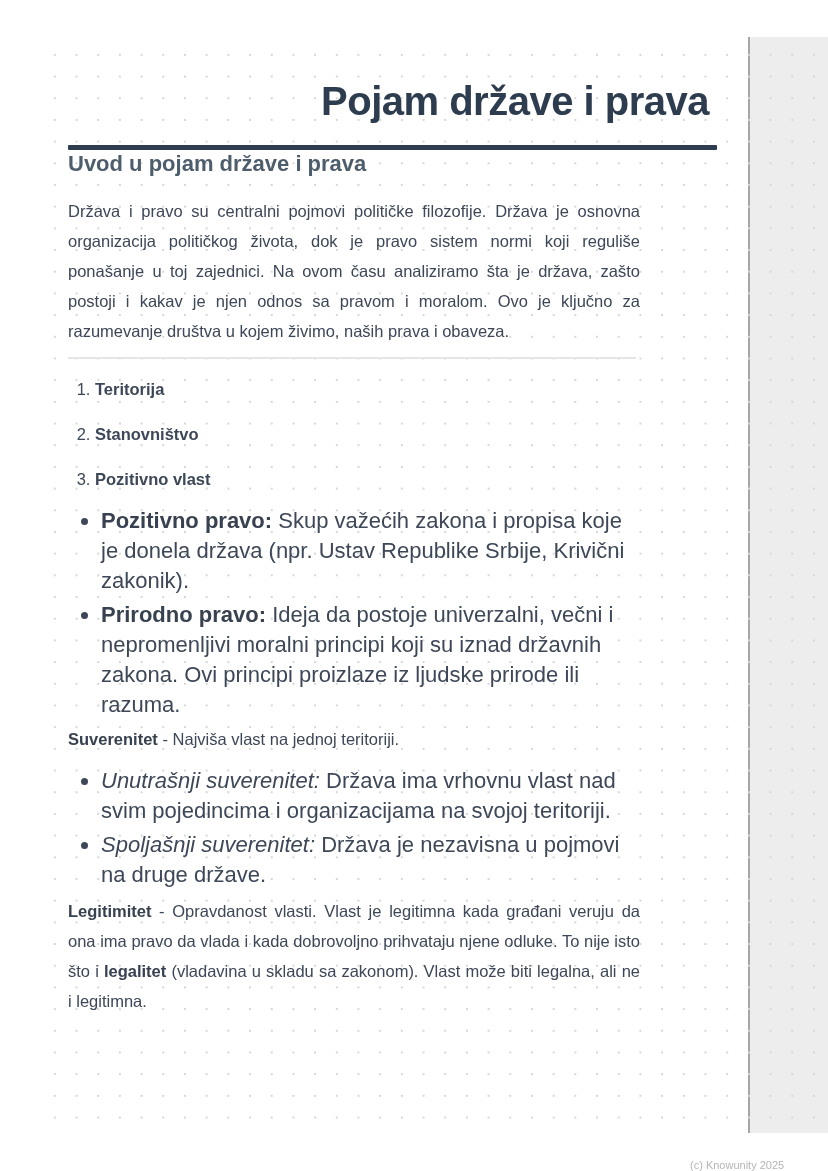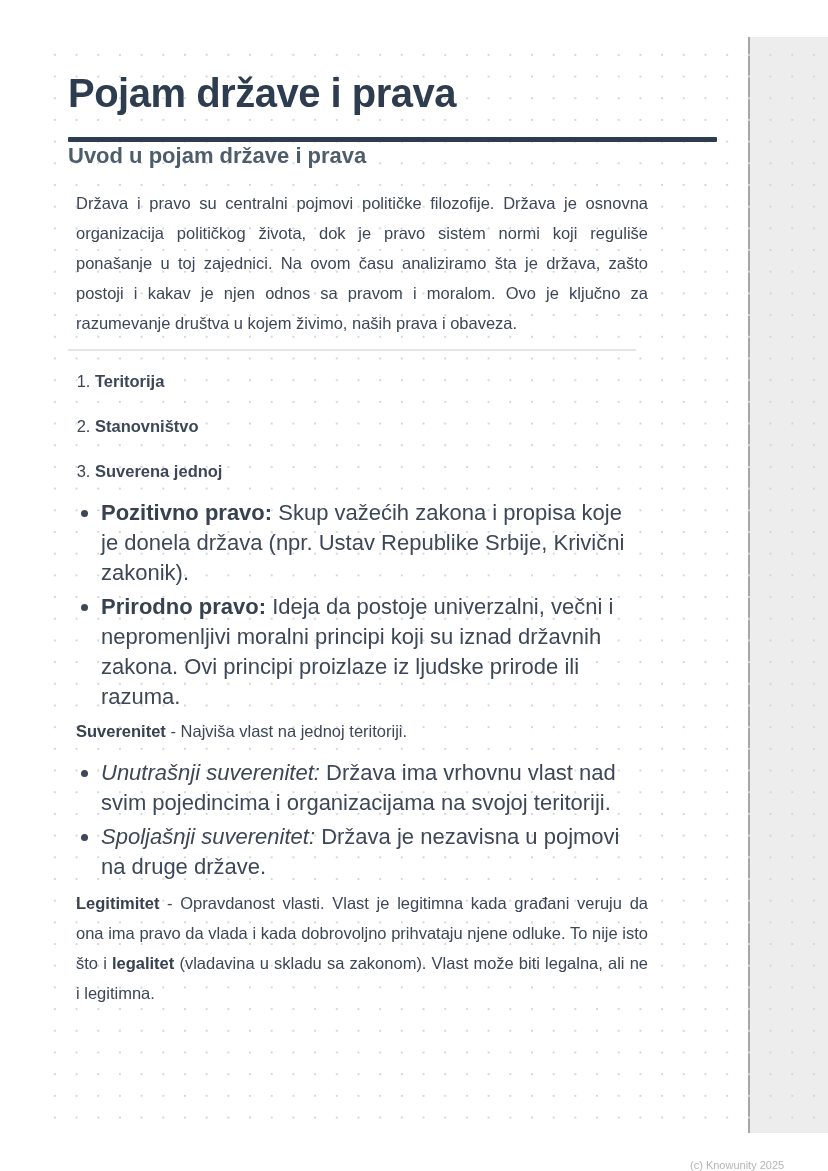--- a/index.html
+++ b/index.html
@@ -35,47 +35,48 @@
   }
 
   .content {
     position: relative;
     z-index: 2;
     padding: 70px 0 0 68px;
     width: 649px;
   }
 
   h1.title {
-    margin: 0;
+    margin: 8px;
     font-size: 40px;
     line-height: 47px;
     font-weight: 700;
     color: #2d3c4e;
     letter-spacing: -0.5px;
+    text-align: right;
   }
   .title-rule {
     margin-top: 20px;
     width: 649px;
     height: 5px;
     background: #2d3c4e;
     border-radius: 1px;
   }
 
   h2.section-heading {
     margin: 0;
     font-size: 22px;
     line-height: 28px;
     font-weight: 700;
     color: #4e5d6c;
   }
   .h2-intro { margin-top: 33px; }
   .h2-key   { margin-top: 26px; }
 
   .para {
-    margin: 8px;
+    margin: 0;
     width: 572px;
     font-size: 16.5px;
     line-height: 30px;
     color: #3d4757;
   }
   .justify { text-align: justify; }
   .para b, .oli b, .uli b { font-weight: 700; color: #37414f; }
   .lead-italic { font-style: italic; }
 
   .p-intro  { margin-top: 18px; }
@@ -137,21 +138,21 @@
   <h2 class="section-heading h2-intro">Uvod u pojam države i prava</h2>
   <p class="para justify p-intro">Država i pravo su centralni pojmovi političke filozofije. Država je osnovna organizacija političkog života, dok je pravo sistem normi koji reguliše ponašanje u toj zajednici. Na ovom času analiziramo šta je država, zašto postoji i kakav je njen odnos sa pravom i moralom. Ovo je ključno za razumevanje društva u kojem živimo, naših prava i obaveza.</p>
 
   <div class="divider"></div>
 
 
 
   <ol class="num-list">
     <li><b>Teritorija</b></li>
     <li><b>Stanovništvo</b></li>
-    <li><b>Suverena jednoj</b></li>
+    <li><b>Pozitivno vlast</b></li>
   </ol>
 
 
   <ul class="bullet-list">
     <li class="uli"><b>Pozitivno pravo:</b><span> Skup važećih zakona i propisa koje je donela država (npr. Ustav Republike Srbije, Krivični zakonik).</span></li>
     <li class="uli"><b>Prirodno pravo:</b><span> Ideja da postoje univerzalni, večni i nepromenljivi moralni principi koji su iznad državnih zakona. Ovi principi proizlaze iz ljudske prirode ili razuma.</span></li>
   </ul>
 
   <p class="para p-suverenitet"><b>Suverenitet</b><span> - Najviša vlast na jednoj teritoriji.</span></p>
 

